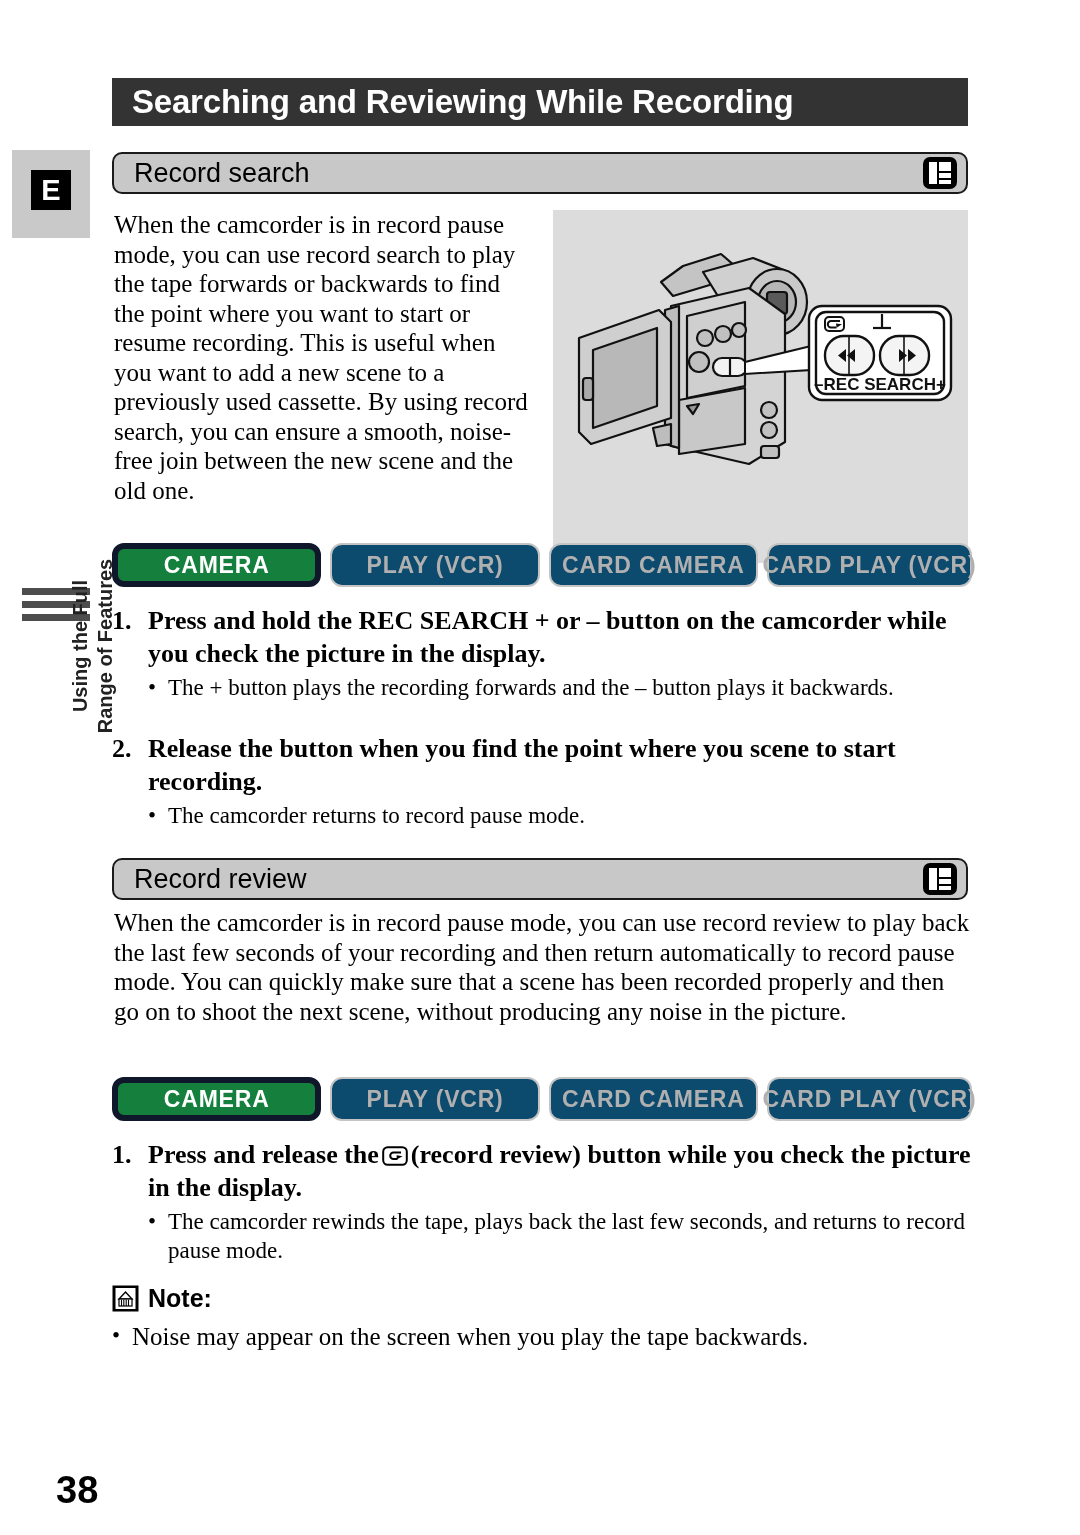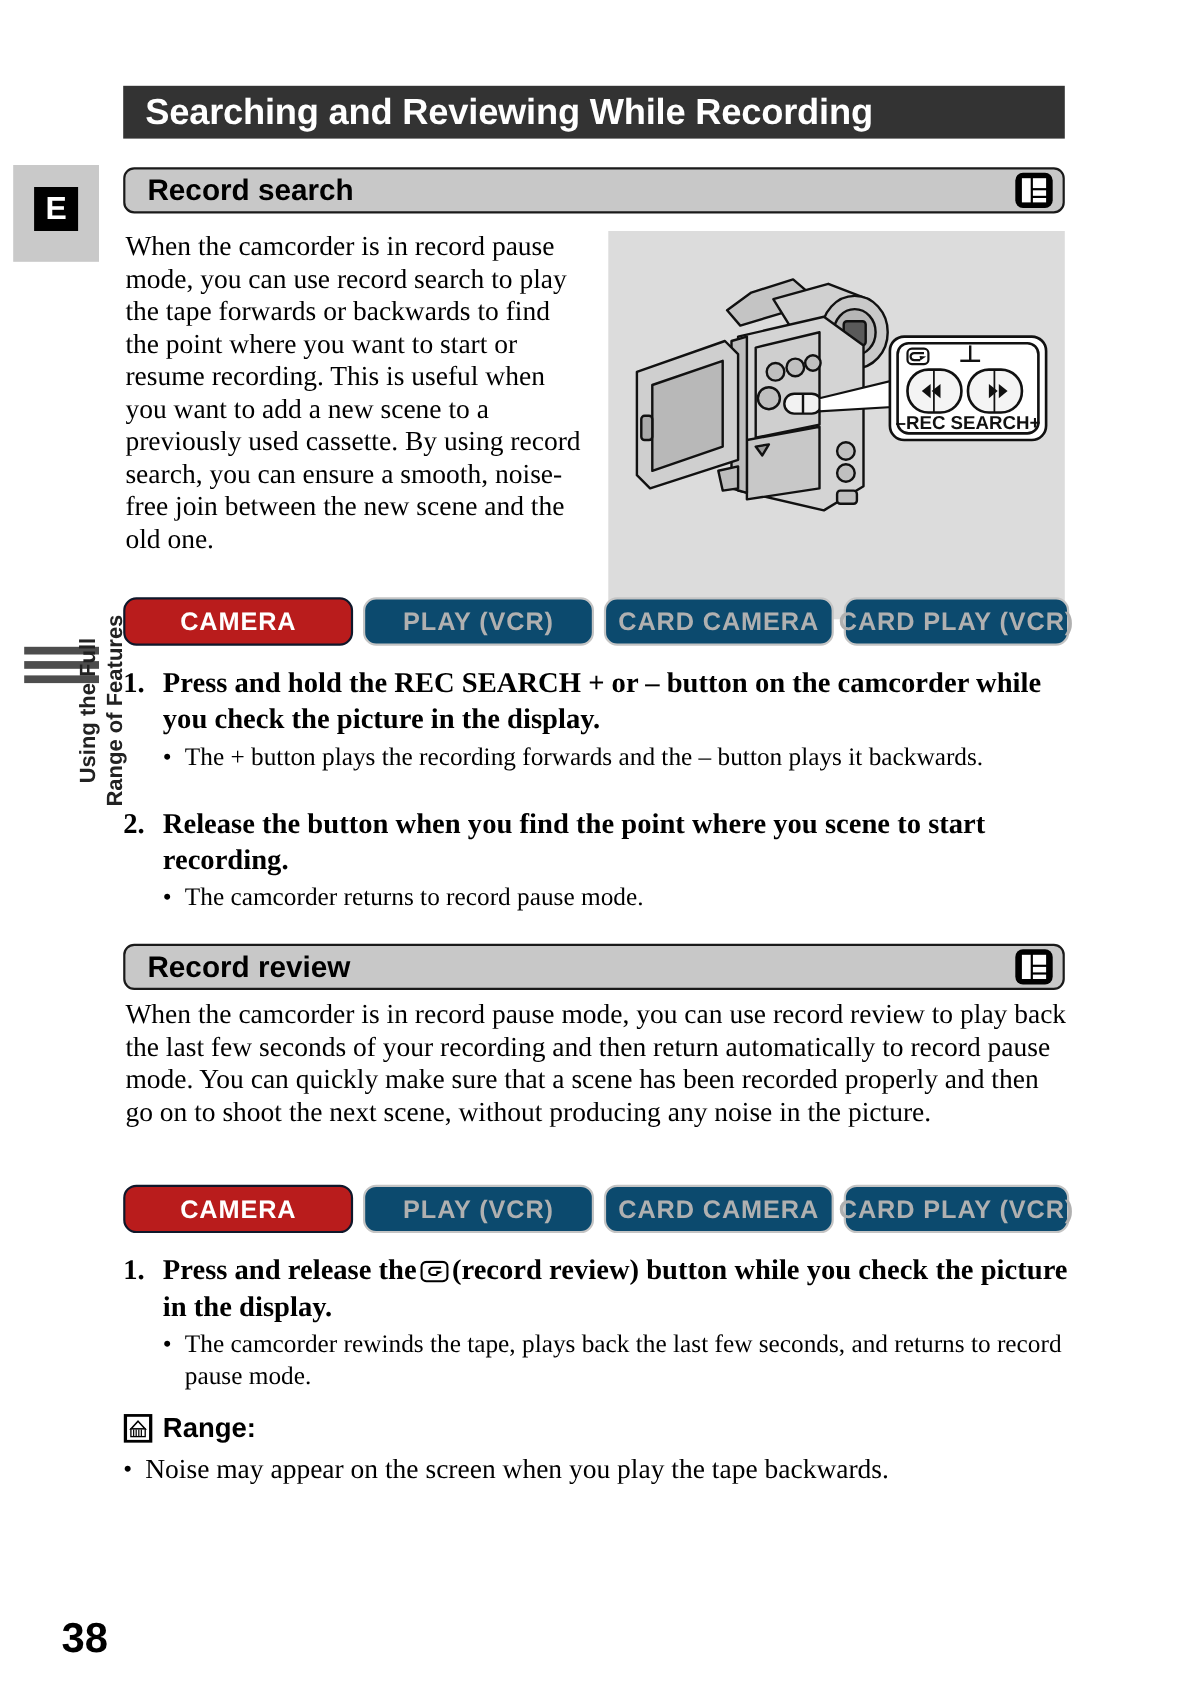--- a/index.html
+++ b/index.html
@@ -106,21 +106,21 @@
     border-radius: 10px;
     box-sizing: border-box;
   }
   .sec-bar .sec-title {
     position: absolute;
     left: 20px;
     top: 0;
     height: 38px;
     line-height: 38px;
     font-family: "Liberation Sans", sans-serif;
-    font-weight: bold;
+    font-weight: normal;
     font-size: 27px;
     color: #000000;
   }
   .cassette-icon {
     position: absolute;
     right: 8px;
     top: 2px;
     width: 36px;
     height: 34px;
   }
@@ -162,23 +162,23 @@
     display: flex;
     align-items: center;
     justify-content: center;
     font-family: "Liberation Sans", sans-serif;
     font-weight: bold;
     font-size: 23px;
     letter-spacing: 0.8px;
     white-space: nowrap;
   }
   .pill.active {
-    background: #b91c1c;
+    background: #15803d;
     color: #ffffff;
-    border: 2px solid #0f172a;
+    border: 6px solid #0f172a;
     width: 212px;
   }
   .pill.inactive {
     background: #0c4a6e;
     color: #b0b0b0;
     border: 2px solid #c4c4c4;
   }
   .pill.w2 { width: 212px; }
   .pill.w3 { width: 212px; }
   .pill.w4 { width: 205px; }
@@ -427,19 +427,19 @@
         <path d="M13.5 7 L20 14 H7 Z" fill="#fff" stroke="#000" stroke-width="1.4"></path>
         <rect x="7" y="14" width="13" height="7" fill="#fff" stroke="#000" stroke-width="1.2"></rect>
         <g stroke="#000" stroke-width="1.1">
           <line x1="9.5" y1="14.6" x2="9.5" y2="21"></line>
           <line x1="11.8" y1="14.6" x2="11.8" y2="21"></line>
           <line x1="14.2" y1="14.6" x2="14.2" y2="21"></line>
           <line x1="16.5" y1="14.6" x2="16.5" y2="21"></line>
         </g>
       </svg>
     </span>
-    <span>Range:</span>
+    <span>Note:</span>
   </div>
   <div class="bullet-line" style="padding-left:0; margin-top:8px">
     <span class="bullet-dot">•</span>
     <span class="bullet-text" style="font-size:25px; line-height:31px">Noise may appear on the screen when you play the tape backwards.</span>
   </div>
 </div>
 
 </body></html>

